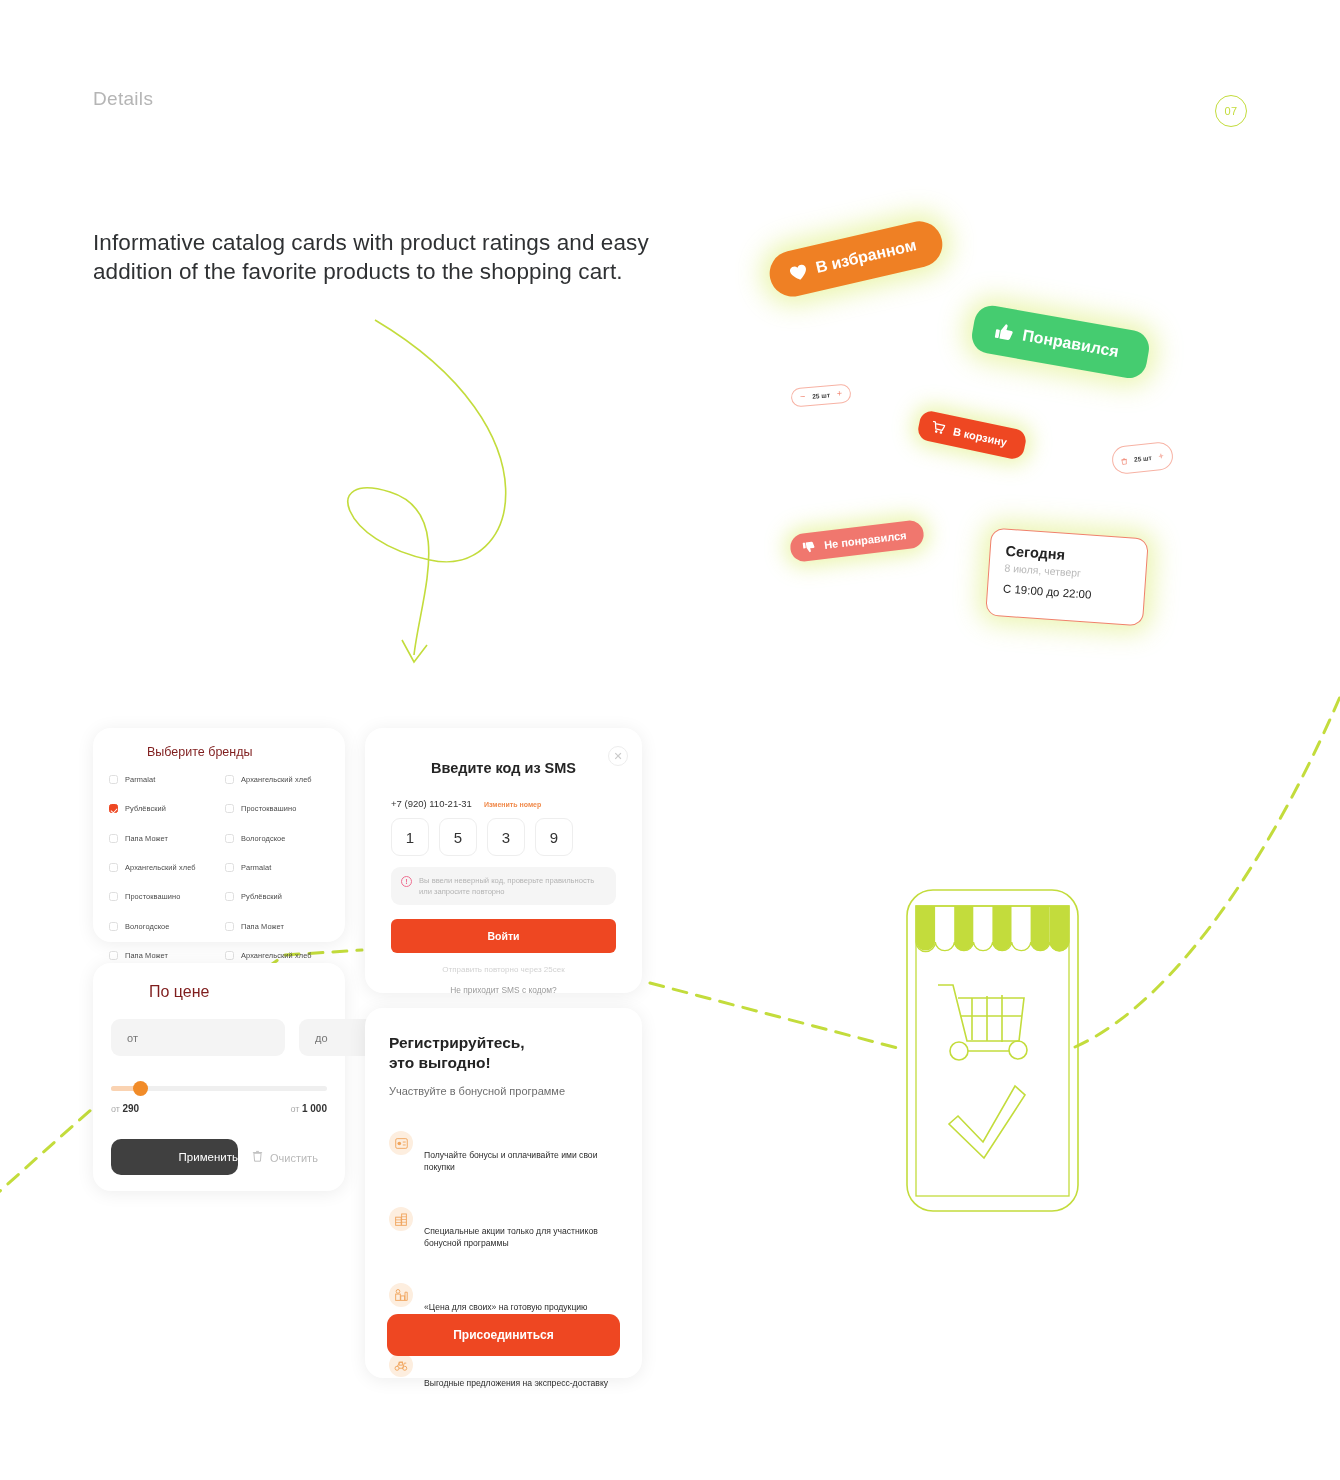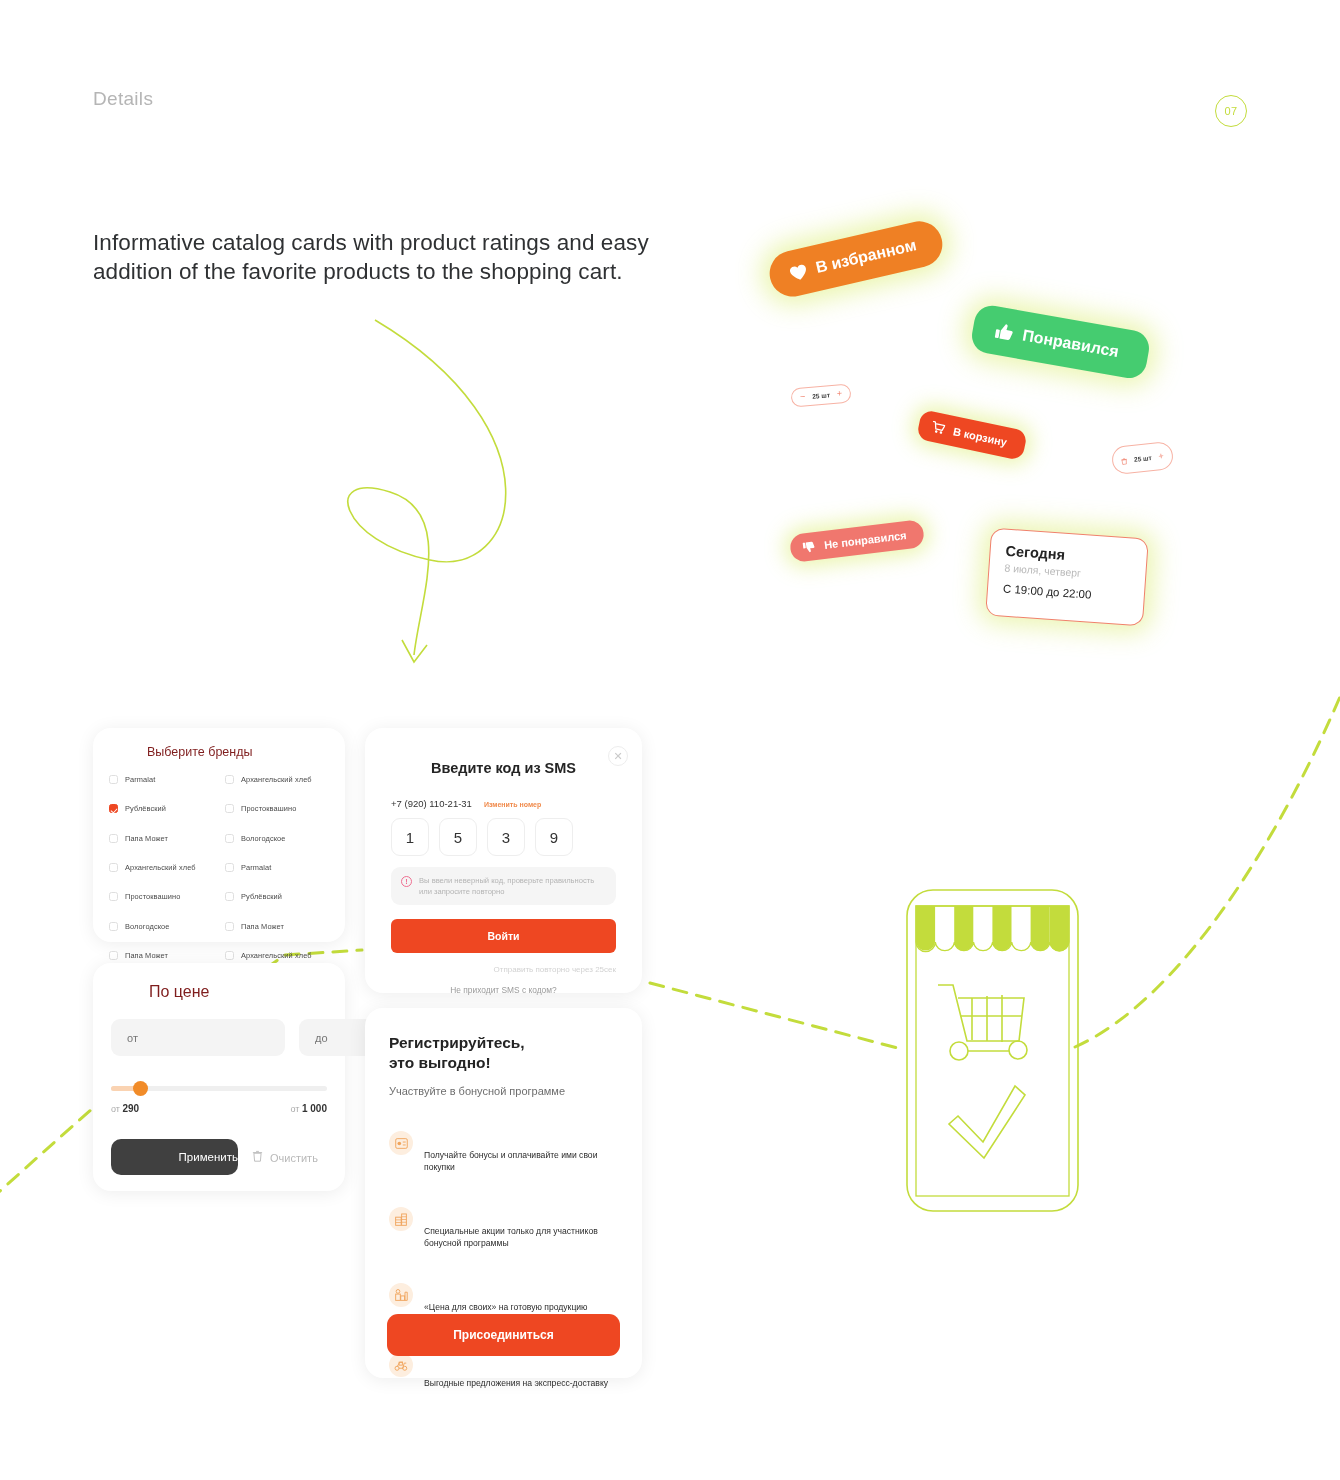--- a/index.html
+++ b/index.html
@@ -180,21 +180,21 @@
     flex: 0 0 auto; width: 11px; height: 11px; border-radius: 50%;
     border: 1px solid #ef6f91; color: #ef6f91; font-size: 7.5px; font-weight: bold;
     display: flex; align-items: center; justify-content: center; margin-top: 1px;
   }
   .sms-error-text { font-size: 7.6px; line-height: 11px; color: #b4b4b4; }
   .btn-login {
     margin-top: 14px; width: 100%; background: #ee4722; color: #fff; border: none;
     border-radius: 6px; padding: 11px 0; font-size: 10.5px; font-weight: bold;
     font-family: inherit; cursor: pointer;
   }
-  .sms-resend { text-align: right; font-size: 8px; color: #d2d2d2; margin-top: 12px; }
+  .sms-resend { text-align: center; font-size: 8px; color: #d2d2d2; margin-top: 12px; }
   .sms-nosms { text-align: center; font-size: 8.4px; color: #9a9a9a; margin-top: 11px; cursor: pointer; }
 
   
   #register-card { left: 365px; top: 1008px; width: 277px; height: 370px; padding: 25px 24px 0 24px; }
   .reg-title { font-size: 15.5px; font-weight: bold; color: #242424; line-height: 20px; }
   .reg-sub { font-size: 11px; color: #6e6e6e; margin-top: 12px; }
   .benefit { display: flex; gap: 11px; align-items: center; margin-top: 16px; }
   .benefit .bico {
     flex: 0 0 auto; width: 24px; height: 24px; border-radius: 50%; background: #fdeedf;
     display: flex; align-items: center; justify-content: center;

